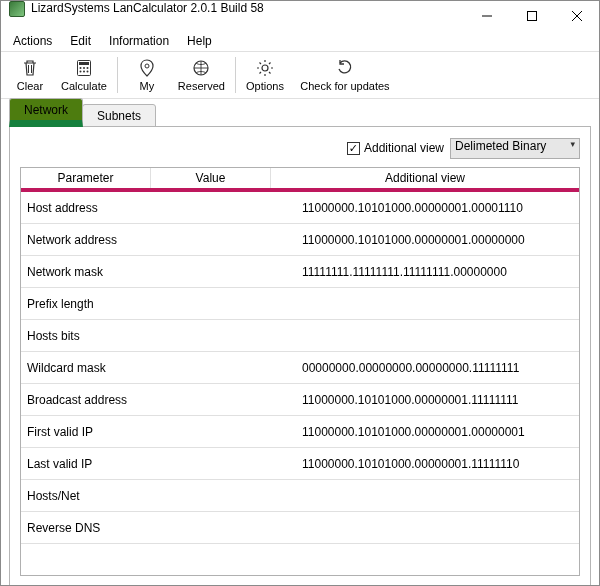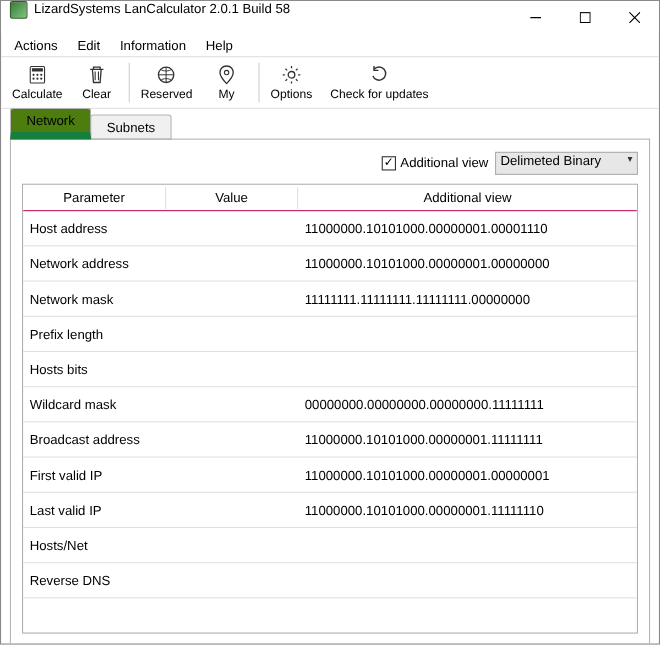--- a/index.html
+++ b/index.html
@@ -147,41 +147,41 @@
 
     
     .grid {
       border: 1px solid #b0b0b0;
       height: 409px;
       overflow: hidden;
     }
     .grid-head {
       display: flex;
       background: #fff;
-      border-bottom: 1px solid #be185d;
+      border-bottom: 4px solid #be185d;
       height: 24px;
       align-items: center;
       font-size: 12px;
     }
     .gh {
       text-align: center;
       border-right: 1px solid #e0e0e0;
       padding: 3px 4px;
       overflow: hidden; white-space: nowrap;
     }
     .gh:last-child { border-right: none; }
     .col-p { width: 130px; }
     .col-v { width: 120px; }
     .col-a { flex: 1; }
 
     .grow { display: flex; height: 32px; border-bottom: 1px solid #e0e0e0; align-items: center; }
     .gc { padding: 0 6px; white-space: nowrap; overflow: hidden; font-size: 12px; }
     .gc.col-p { text-align: left; }
     .gc.col-v { text-align: left; }
-    .gc.col-a { text-align: left; }
+    .gc.col-a { text-align: left; margin-left: 25px; }
 
     svg { display: block; }
   </style>
 </head>
 <body>
 
 <div class="titlebar">
   <div class="app-icon"></div>
   <div class="title">LizardSystems LanCalculator 2.0.1 Build 58</div>
   <div class="winbtn">
@@ -202,62 +202,62 @@
 </div>
 
 <div class="menubar">
   <div class="menu-item">Actions</div>
   <div class="menu-item">Edit</div>
   <div class="menu-item">Information</div>
   <div class="menu-item">Help</div>
 </div>
 
 <div class="toolbar">
+  <div class="tool-btn">
+    <span class="ic">
+      <svg width="18" height="18" viewBox="0 0 18 18">
+          <path d="M3 4 H15 M6 4 V2 H12 V4 M5 4 L6 16 H12 L13 4" fill="none" stroke="#333" stroke-width="1.2"></path>
+          <path d="M7.5 6 V14 M10.5 6 V14" stroke="#333" stroke-width="1"></path>
+        </svg>
+    </span>
+    <span class="lbl">Clear</span>
+  </div>
   <div class="tool-btn">
     <span class="ic">
       <svg width="18" height="18" viewBox="0 0 18 18">
           <rect x="2.5" y="1.5" width="13" height="15" rx="1" fill="none" stroke="#333"></rect>
           <rect x="4" y="3" width="10" height="3" fill="#333"></rect>
           <circle cx="5.5" cy="9" r="1" fill="#333"></circle>
           <circle cx="9" cy="9" r="1" fill="#333"></circle>
           <circle cx="12.5" cy="9" r="1" fill="#333"></circle>
           <circle cx="5.5" cy="12.5" r="1" fill="#333"></circle>
           <circle cx="9" cy="12.5" r="1" fill="#333"></circle>
           <circle cx="12.5" cy="12.5" r="1" fill="#333"></circle>
         </svg>
     </span>
     <span class="lbl">Calculate</span>
   </div>
-  <div class="tool-btn">
-    <span class="ic">
-      <svg width="18" height="18" viewBox="0 0 18 18">
-          <path d="M3 4 H15 M6 4 V2 H12 V4 M5 4 L6 16 H12 L13 4" fill="none" stroke="#333" stroke-width="1.2"></path>
-          <path d="M7.5 6 V14 M10.5 6 V14" stroke="#333" stroke-width="1"></path>
-        </svg>
-    </span>
-    <span class="lbl">Clear</span>
-  </div>
   <div class="tool-sep"></div>
+  <div class="tool-btn">
+    <span class="ic">
+      <svg width="18" height="18" viewBox="0 0 18 18">
+          <path d="M9 1 C5 1 3 4 3 7 C3 11 9 17 9 17 C9 17 15 11 15 7 C15 4 13 1 9 1 Z" fill="none" stroke="#333" stroke-width="1.2"></path>
+          <circle cx="9" cy="7" r="2" fill="none" stroke="#333"></circle>
+        </svg>
+    </span>
+    <span class="lbl">My</span>
+  </div>
   <div class="tool-btn">
     <span class="ic">
       <svg width="18" height="18" viewBox="0 0 18 18">
           <circle cx="9" cy="9" r="7" fill="none" stroke="#333" stroke-width="1.2"></circle>
           <path d="M2 9 H16 M9 2 V16 M4 4 C6 6 12 6 14 4 M4 14 C6 12 12 12 14 14" fill="none" stroke="#333" stroke-width="0.9"></path>
         </svg>
     </span>
     <span class="lbl">Reserved</span>
-  </div>
-  <div class="tool-btn">
-    <span class="ic">
-      <svg width="18" height="18" viewBox="0 0 18 18">
-          <path d="M9 1 C5 1 3 4 3 7 C3 11 9 17 9 17 C9 17 15 11 15 7 C15 4 13 1 9 1 Z" fill="none" stroke="#333" stroke-width="1.2"></path>
-          <circle cx="9" cy="7" r="2" fill="none" stroke="#333"></circle>
-        </svg>
-    </span>
-    <span class="lbl">My</span>
   </div>
   <div class="tool-sep"></div>
   <div class="tool-btn">
     <span class="ic">
       <svg width="18" height="18" viewBox="0 0 18 18">
           <circle cx="9" cy="9" r="3" fill="none" stroke="#333" stroke-width="1.2"></circle>
           <path d="M9 1 V3 M9 15 V17 M1 9 H3 M15 9 H17 M3.5 3.5 L5 5 M13 13 L14.5 14.5 M14.5 3.5 L13 5 M5 13 L3.5 14.5" stroke="#333" stroke-width="1.2"></path>
         </svg>
     </span>
     <span class="lbl">Options</span>

